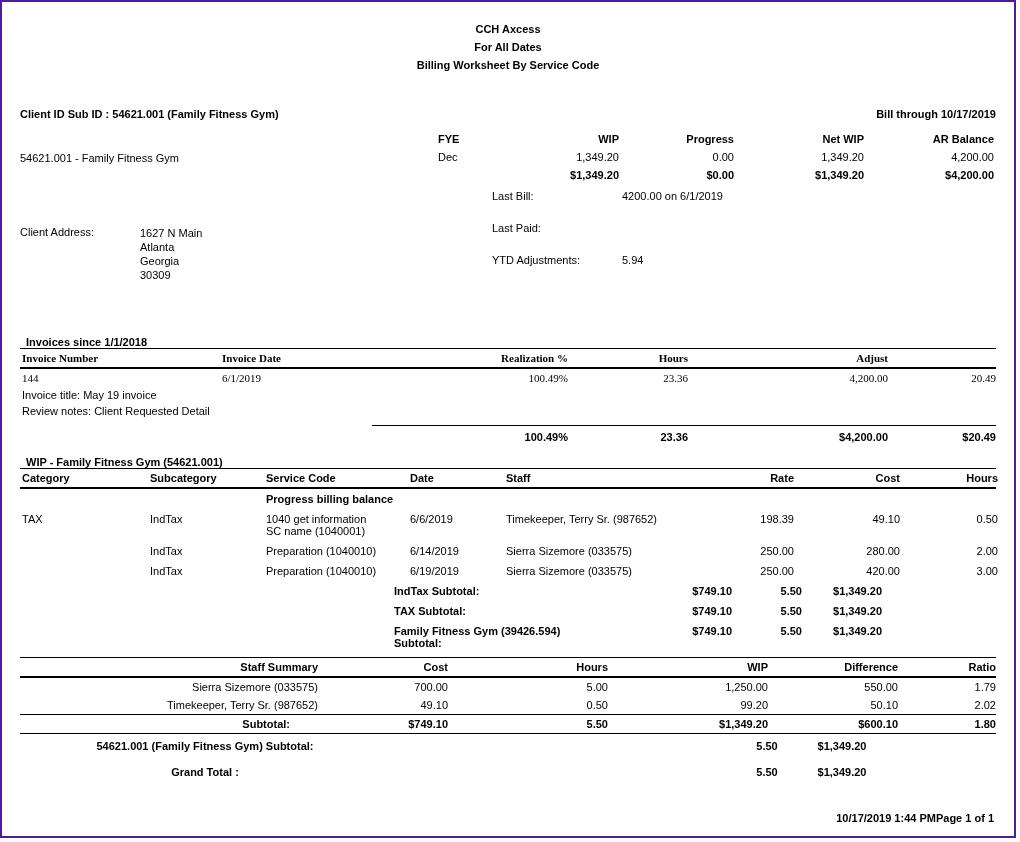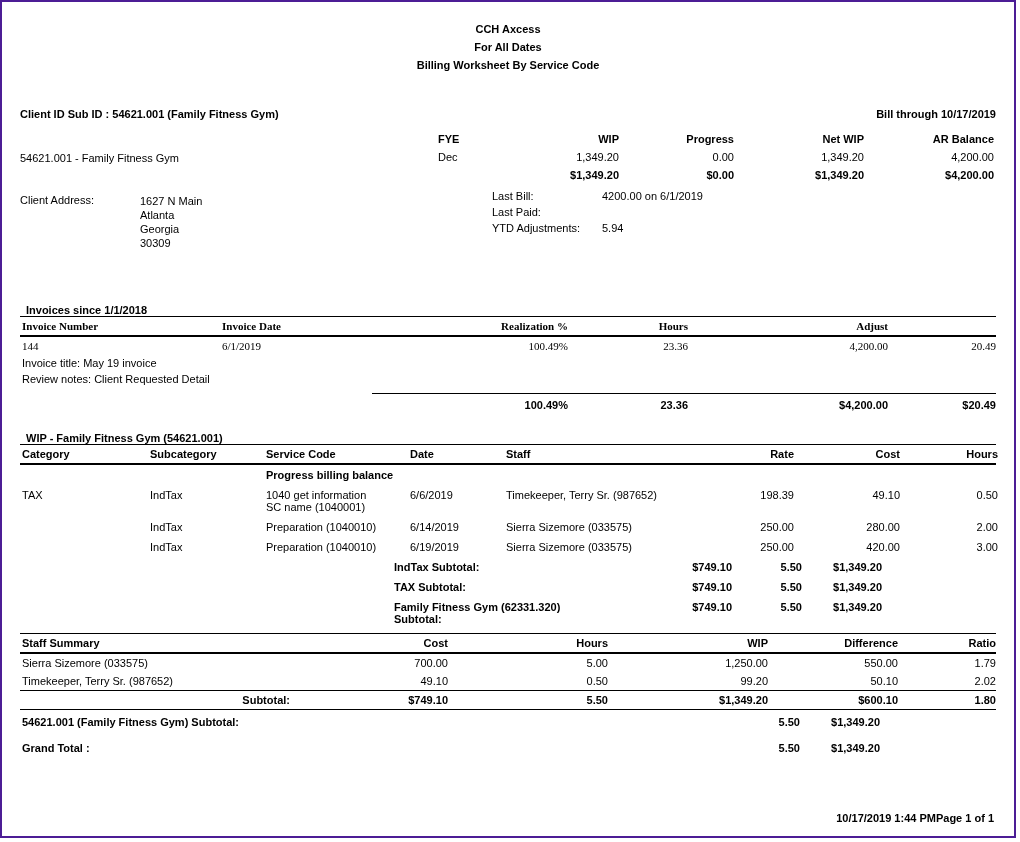--- a/index.html
+++ b/index.html
@@ -23,21 +23,21 @@
   .title-block div { line-height:18px; }
 
   .client-line { margin-top:34px; display:flex; justify-content:space-between; }
 
   .summary { margin-top:10px; display:flex; }
   .summary-left { width:426px; }
   .summary-right { flex:1; }
   .sumcols { display:grid; grid-template-columns: 70px 115px 115px 130px 130px; }
   .sumcols > div { padding:3px 2px; }
 
-  .lastrows { display:grid; grid-template-columns:110px 1fr; row-gap:4px; }
+  .lastrows { display:grid; grid-template-columns:110px 1fr; row-gap:4px;gap:20px; }
 
   .addr { display:flex; margin-top:18px; }
   .addr-label { width:120px; }
   .addr-lines div { line-height:14px; }
 
   .section-title { font-weight:bold; margin-top:26px;padding-left:6px; }
 
   .inv-header, .inv-row, .inv-total {
     display:grid;
     grid-template-columns: 200px 150px 200px 120px 200px 108px;
@@ -58,28 +58,28 @@
   .sub-row {
     display:grid;
     grid-template-columns: 372px 190px 74px 78px 70px 80px 1fr;
   }
   .sub-row > div { padding:4px 2px; font-weight:bold; }
 
   .staff-header, .staff-row, .staff-sub {
     display:grid;
     grid-template-columns: 300px 130px 160px 160px 130px 98px;
   }
-  .staff-header > div, .staff-row > div, .staff-sub > div { padding:3px 2px; }
+  .staff-header > div, .staff-row > div, .staff-sub > div { padding:3px 2px;text-align:right; }
   .staff-sub > div { font-weight:bold; }
 
   .client-sub, .grand {
     display:grid;
     grid-template-columns: 370px 190px 74px 78px 70px 80px 1fr;
   }
-  .client-sub > div, .grand > div { padding:4px 2px; font-weight:bold; }
+  .client-sub > div, .grand > div { padding:4px 2px; font-weight:bold;text-align:center; }
 
   .footer {
     position:absolute;
     bottom:12px; left:20px; right:20px;
     display:flex; justify-content:flex-end;
     font-weight:bold;
   }
 </style>
 </head>
 <body>
@@ -169,21 +169,21 @@
   <div style="padding:2px">Review notes: Client Requested Detail</div>
   <div class="inv-total-wrap">
     <div class="inv-total-inner">
       <div class="r">100.49%</div>
       <div class="r">23.36</div>
       <div class="r">$4,200.00</div>
       <div class="r">$20.49</div>
     </div>
   </div>
 
-  <div class="section-title" style="margin-top:16px">WIP - Family Fitness Gym (54621.001)</div>
+  <div class="section-title" style="margin-top:8px">WIP - Family Fitness Gym (54621.001)</div>
   <div class="hr1"></div>
   <div class="wip-header bold">
     <div>Category</div>
     <div>Subcategory</div>
     <div>Service Code</div>
     <div>Date</div>
     <div>Staff</div>
     <div class="r">Rate</div>
     <div class="r">Cost</div>
     <div class="r">Hours</div>
@@ -251,21 +251,21 @@
     <div></div>
     <div>TAX Subtotal:</div>
     <div></div>
     <div class="r">$749.10</div>
     <div class="r">5.50</div>
     <div class="r">$1,349.20</div>
     <div></div>
   </div>
   <div class="sub-row">
     <div></div>
-    <div>Family Fitness Gym (62331.320) Subtotal:</div>
+    <div>Family Fitness Gym (39426.594) Subtotal:</div>
     <div></div>
     <div class="r">$749.10</div>
     <div class="r">5.50</div>
     <div class="r">$1,349.20</div>
     <div></div>
   </div>
 
   <div class="hr1" style="margin-top:4px"></div>
   <div class="staff-header bold">
     <div>Staff Summary</div>

